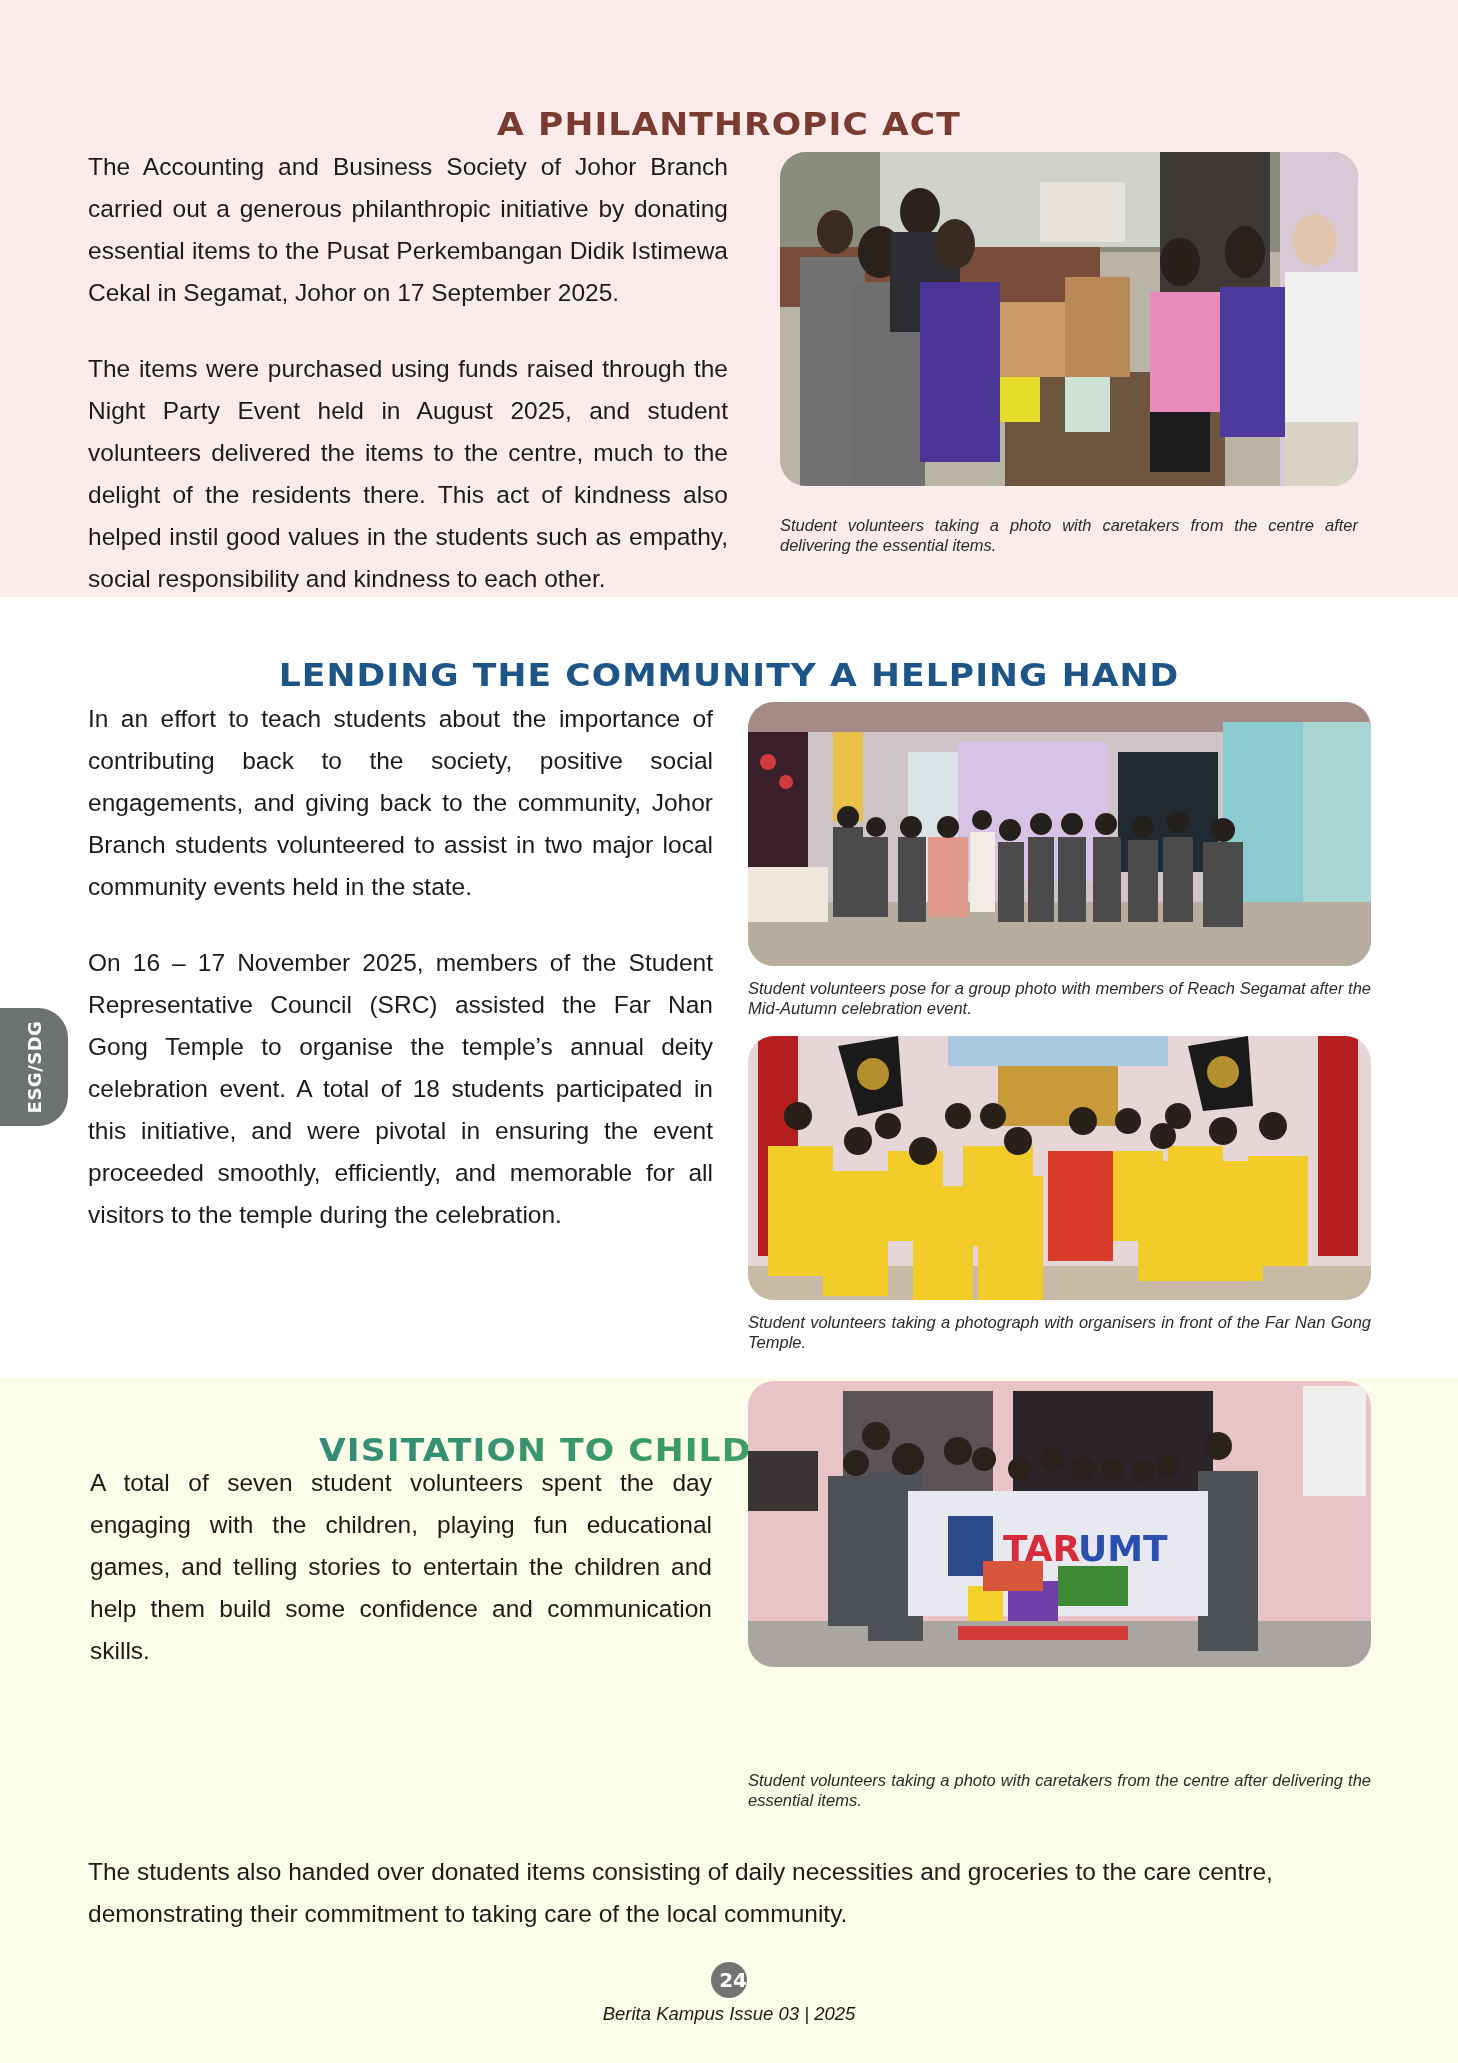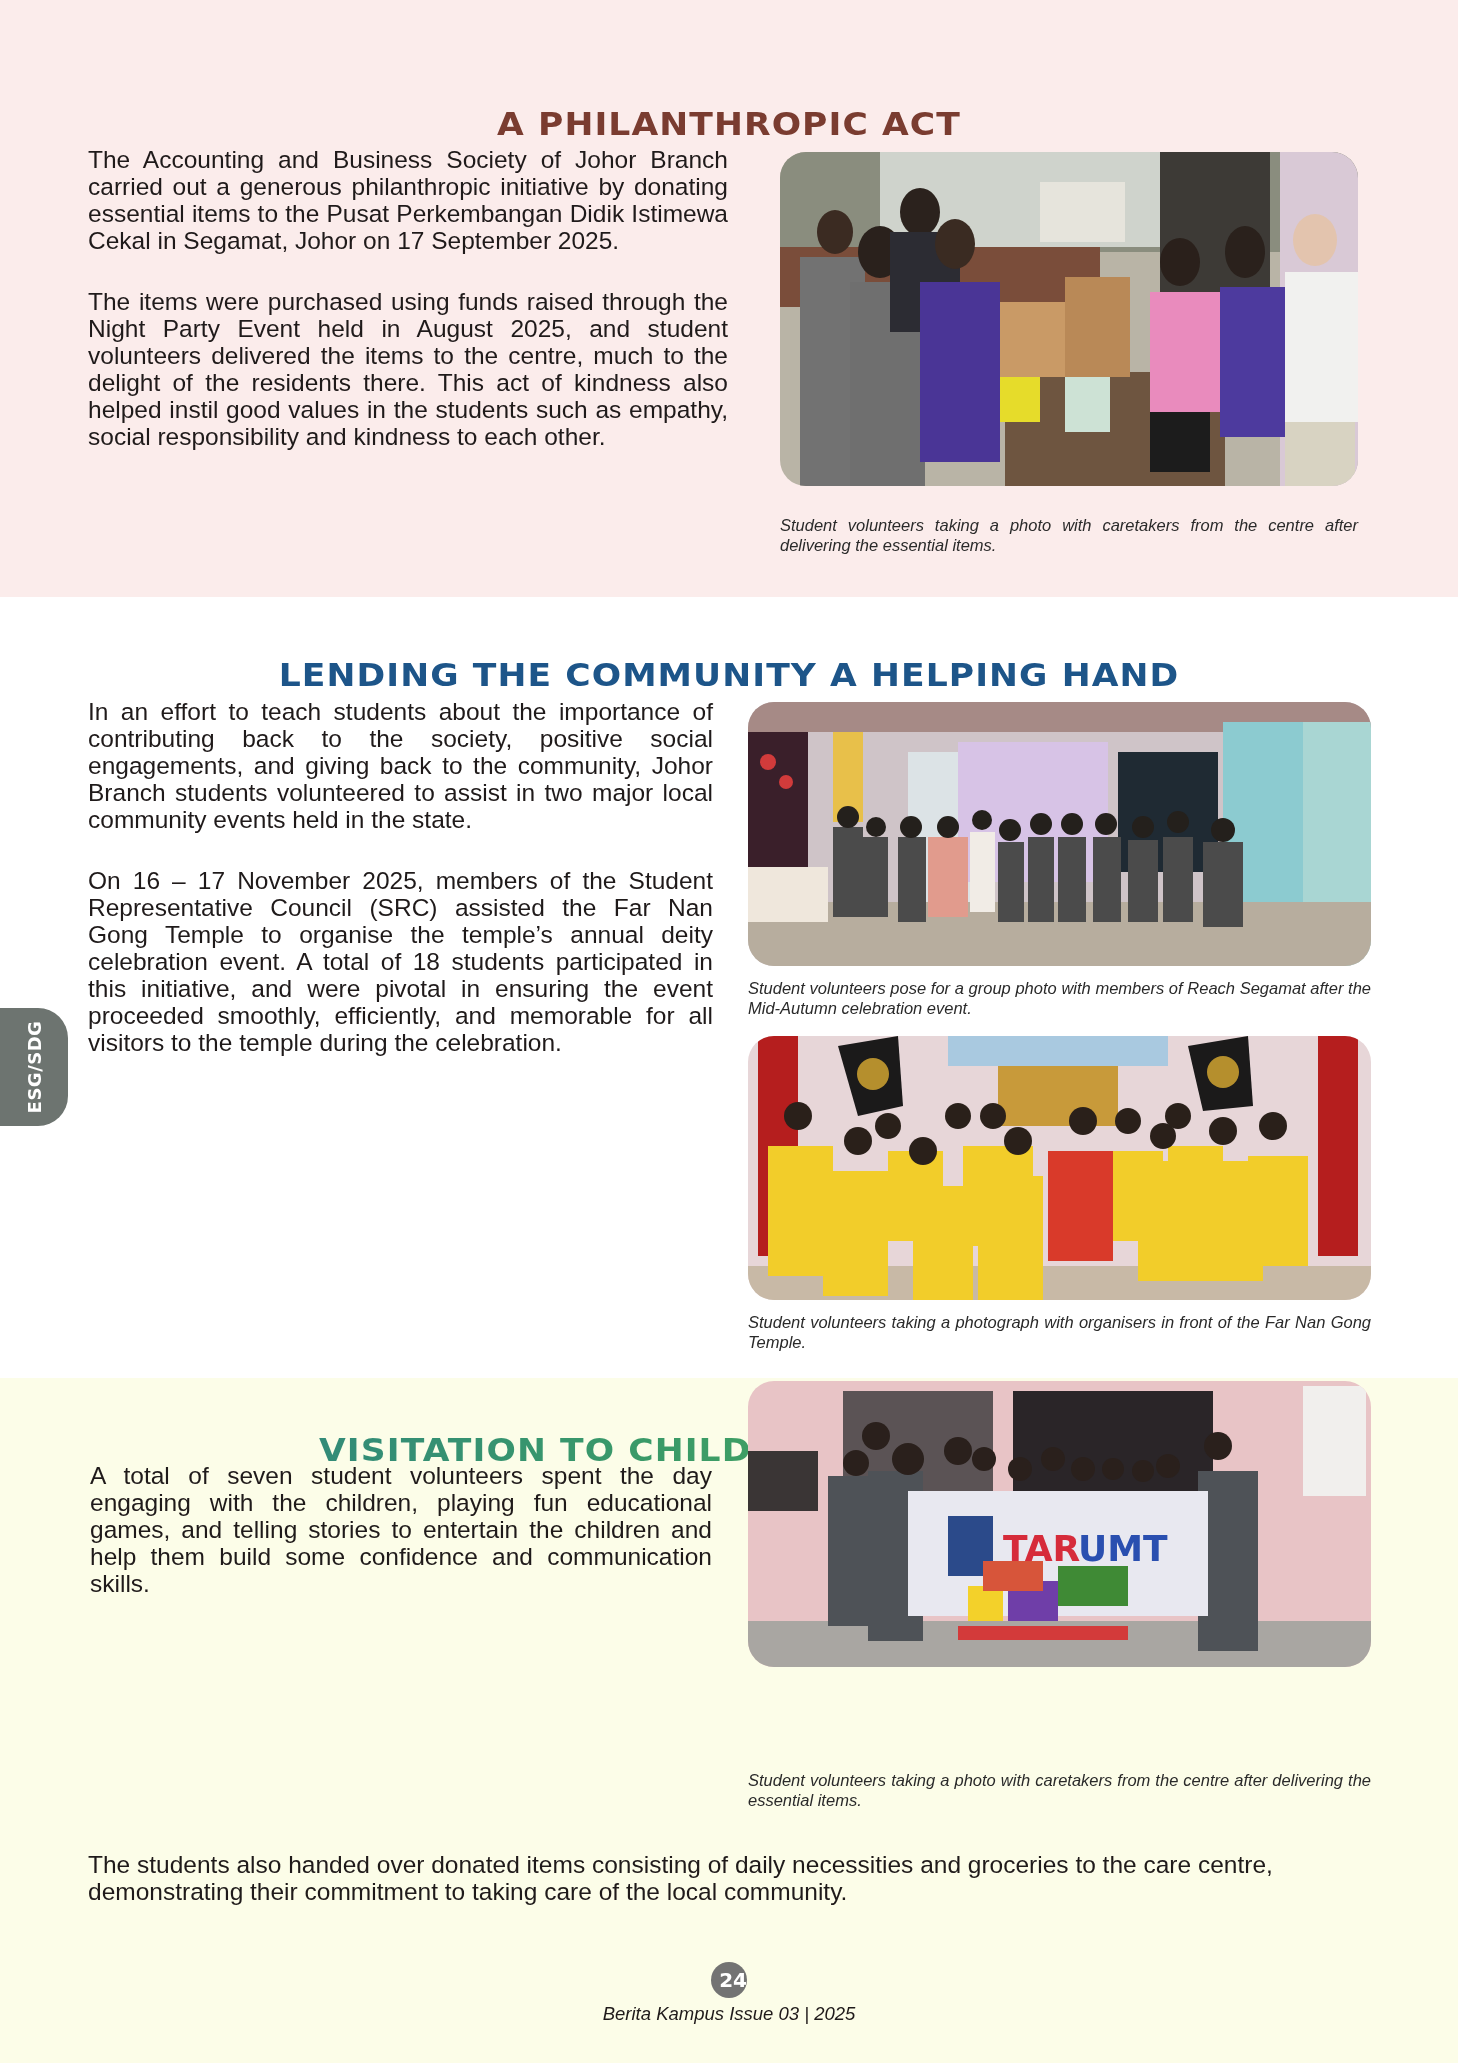--- a/index.html
+++ b/index.html
@@ -18,21 +18,21 @@
     font-size: 32px; letter-spacing: 1px; text-transform: uppercase;
     transform: scaleX(1.08); transform-origin: center;
   }
   .h1 { top: 78px; color: #7a3c30; }
   .h2 { top: 629px; color: #1d5589; }
   .h3 { top: 1404px; background: linear-gradient(90deg, #2a7a8a 0%, #3a9a68 45%, #58b84a 100%);
         -webkit-background-clip: text; background-clip: text; color: transparent; }
 
   .body-text {
     position: absolute; font-family: "Liberation Sans", sans-serif;
-    font-size: 24.5px; line-height: 27px; text-align: justify; color: #1f1a1a;
+    font-size: 24.5px; line-height: 42px; text-align: justify; color: #1f1a1a;
   }
   .body-text p { margin: 0 0 34px 0; }
   .body-text p:last-child { margin-bottom: 0; }
 
   .caption {
     position: absolute; font-family: "Liberation Sans", sans-serif;
     font-style: italic; font-size: 16.5px; line-height: 20px; text-align: justify; color: #2a2a2a;
   }
 
   .photo {

